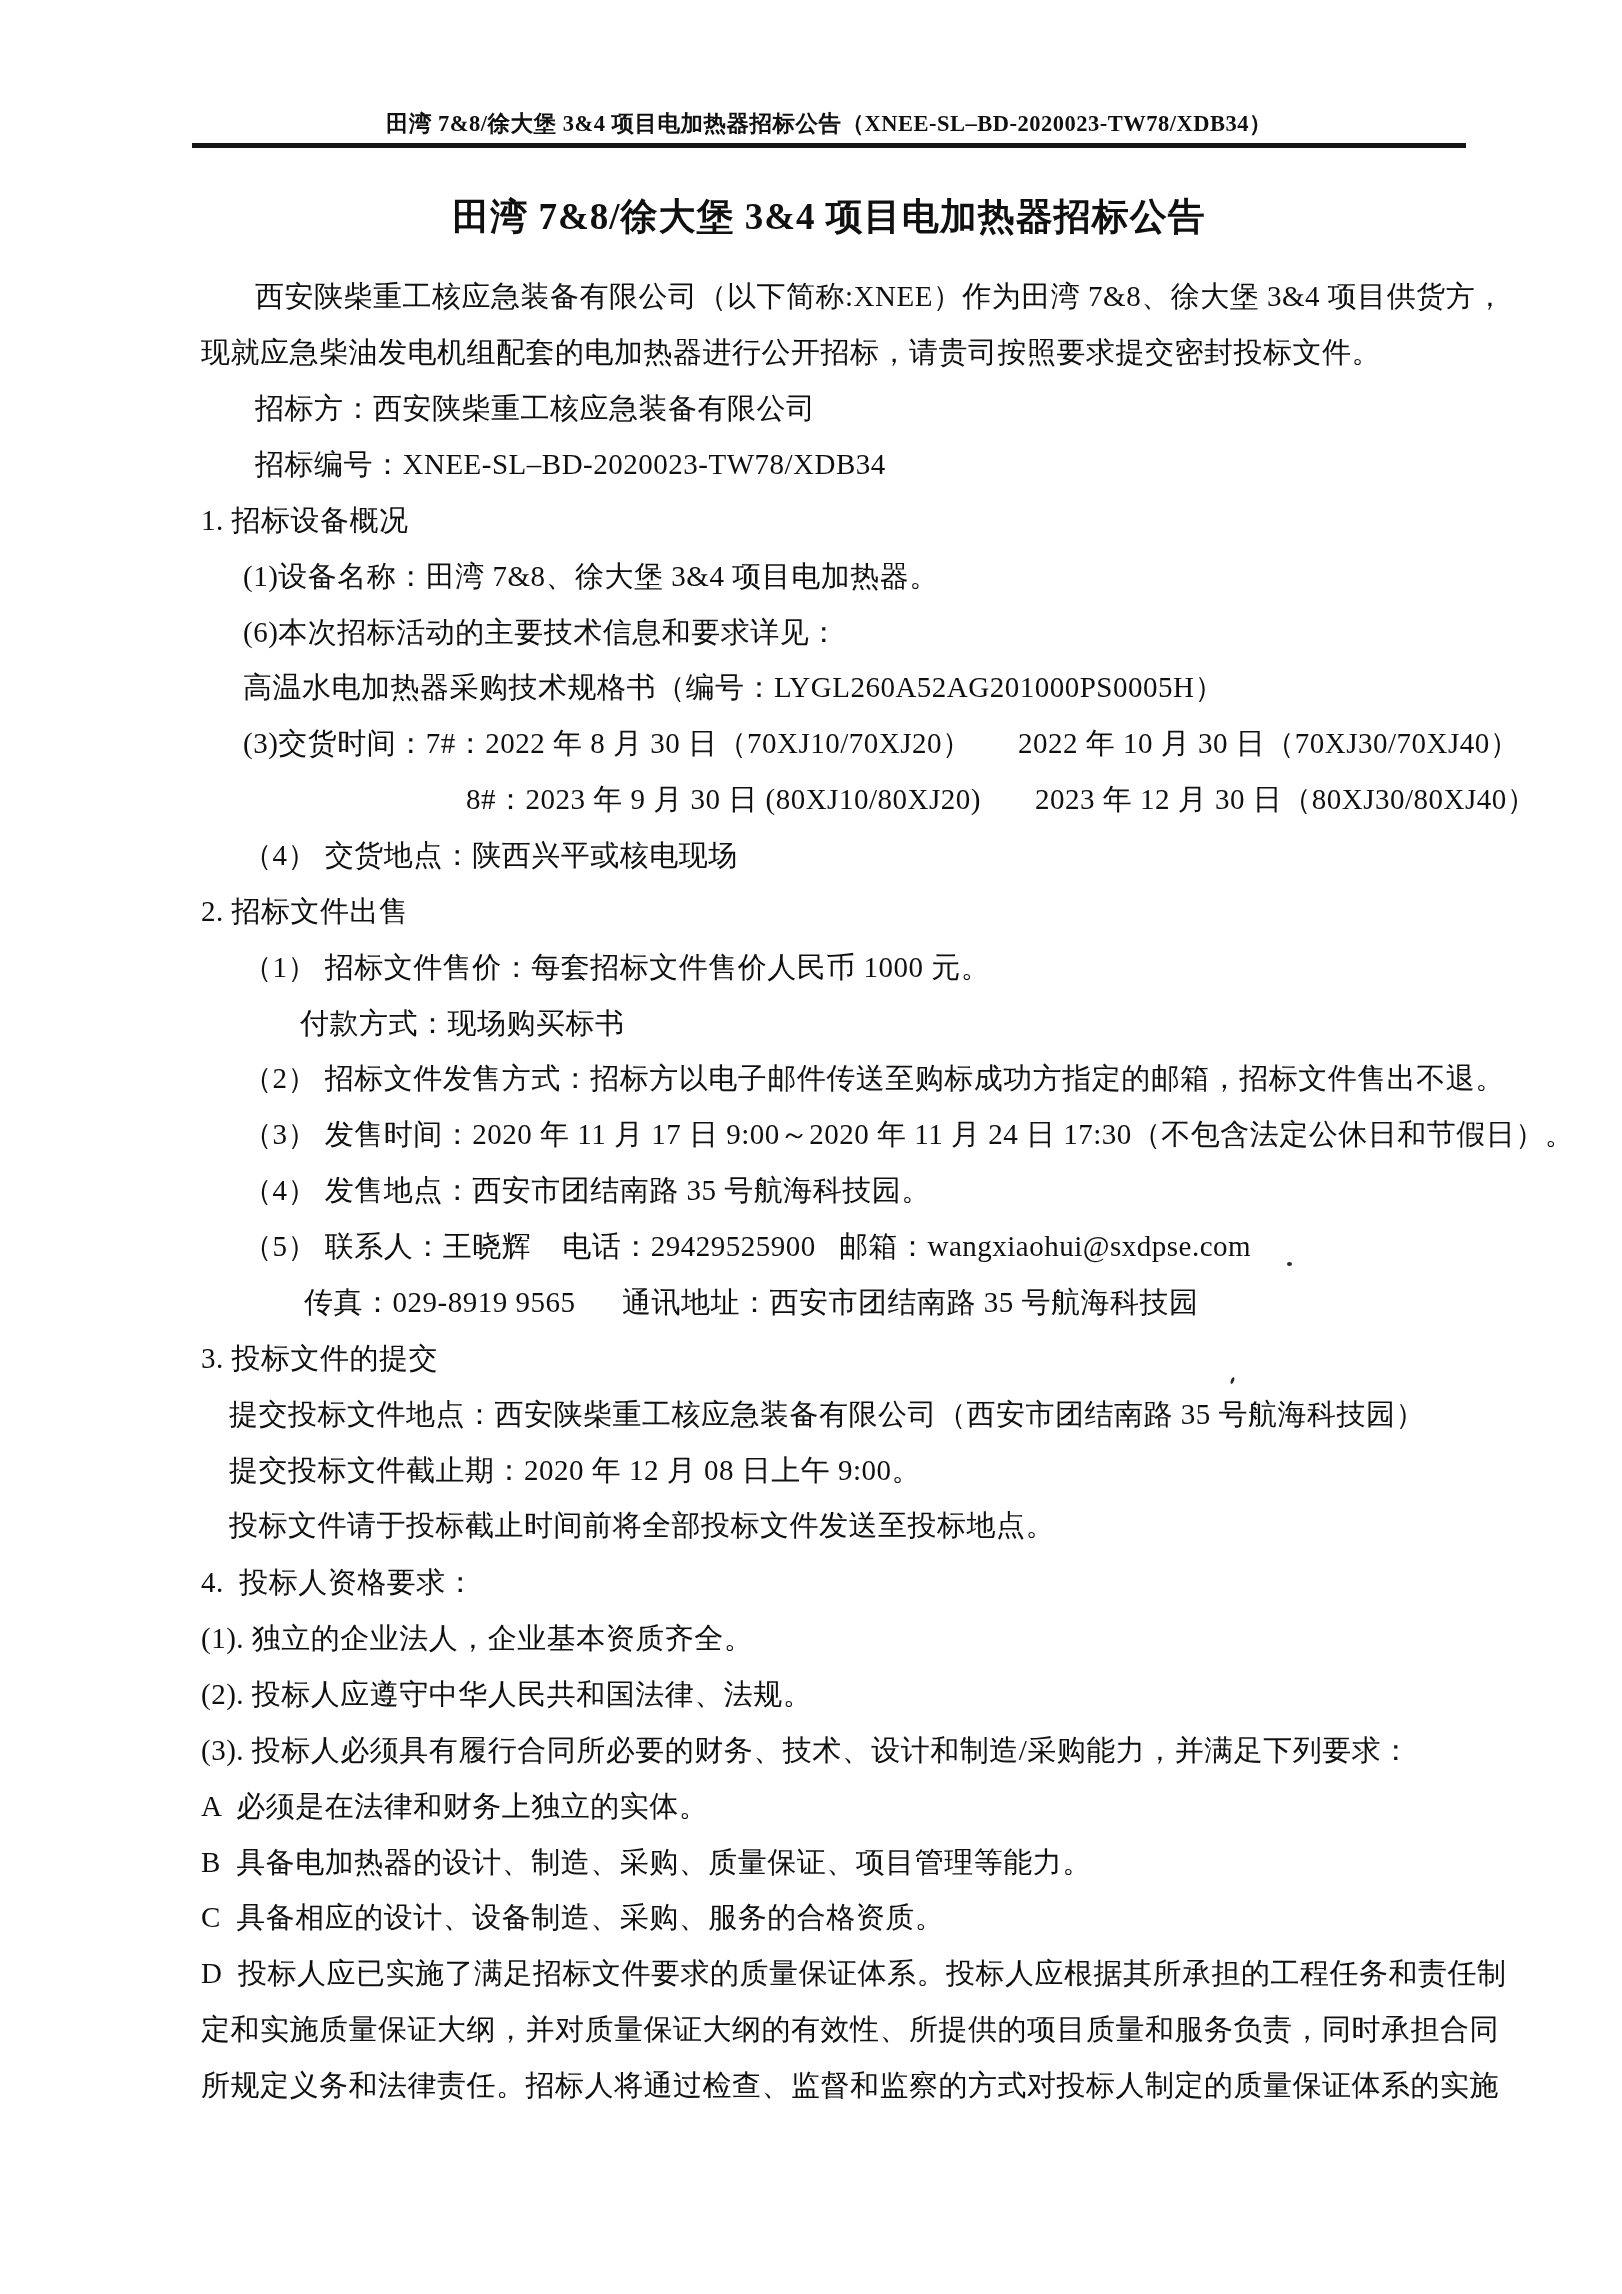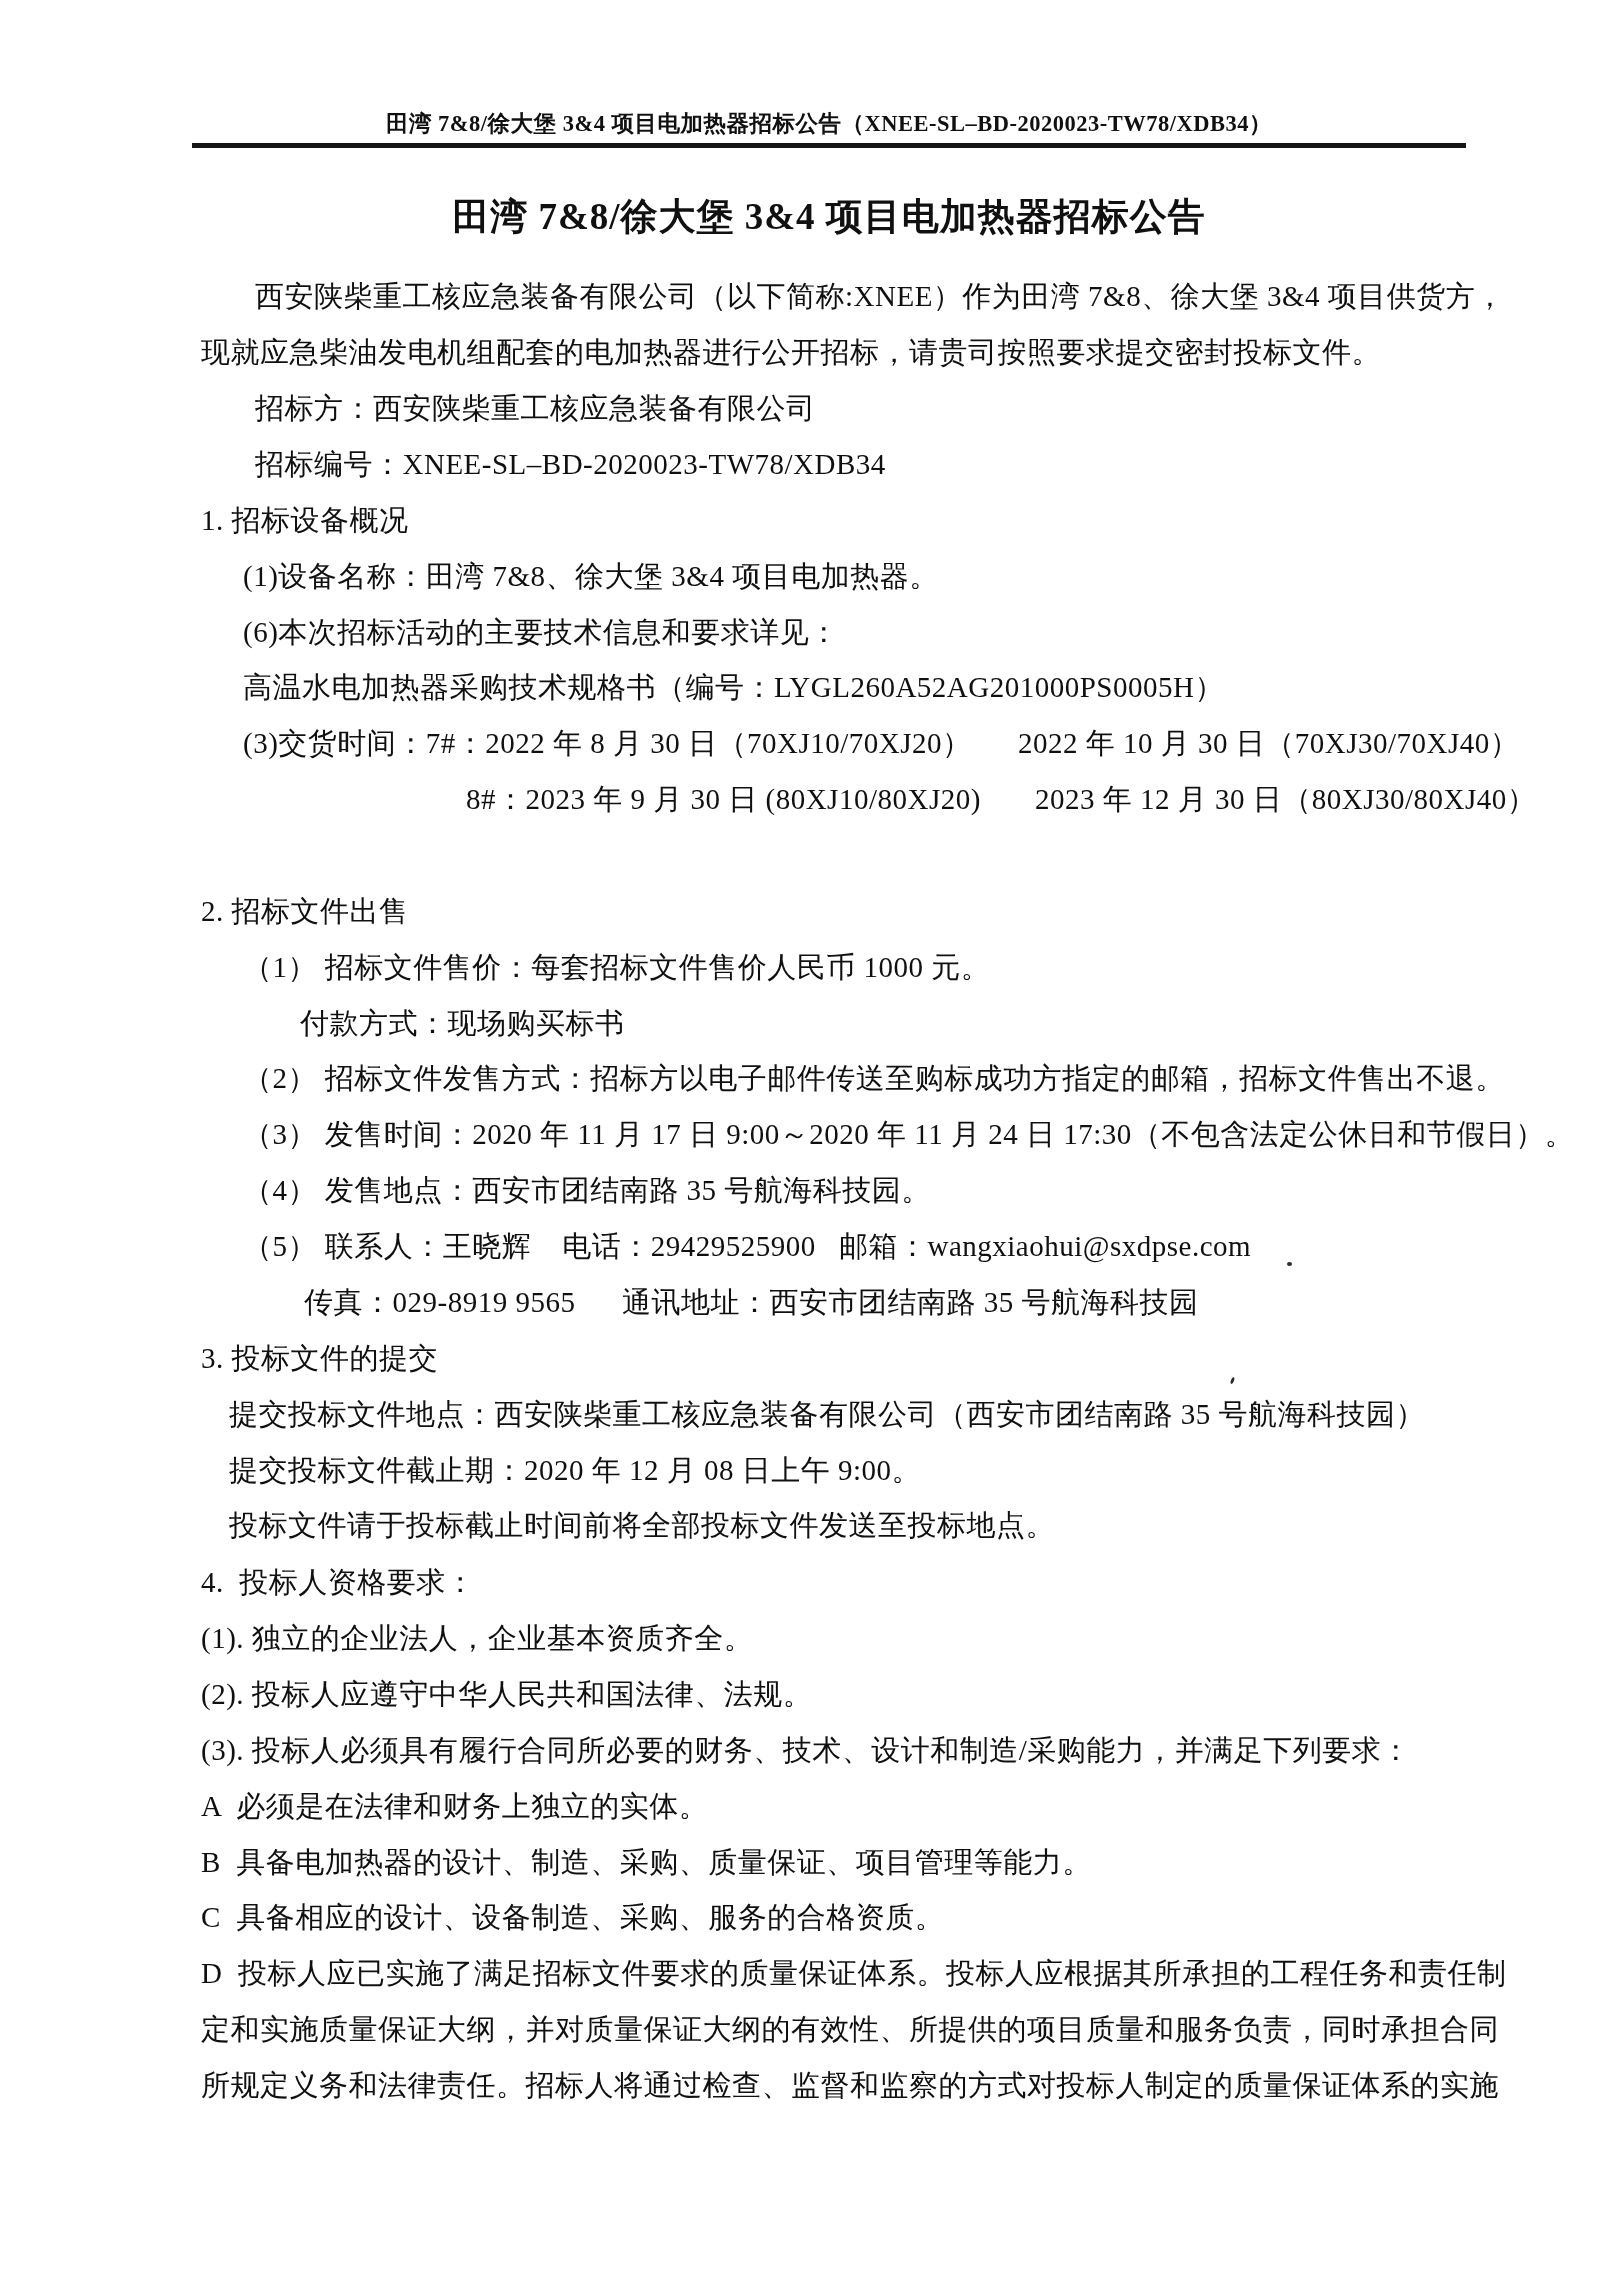--- a/index.html
+++ b/index.html
@@ -82,20 +82,21 @@
   <div class="ln i2" style="top:280px">西安陕柴重工核应急装备有限公司（以下简称:XNEE）作为田湾 7&amp;8、徐大堡 3&amp;4 项目供货方，</div>
   <div class="ln i0" style="top:336px">现就应急柴油发电机组配套的电加热器进行公开招标，请贵司按照要求提交密封投标文件。</div>
   <div class="ln i2" style="top:392px">招标方：西安陕柴重工核应急装备有限公司</div>
   <div class="ln i2" style="top:448px">招标编号：XNEE-SL–BD-2020023-TW78/XDB34</div>
   <div class="ln i0" style="top:504px">1. 招标设备概况</div>
   <div class="ln i1" style="top:560px">(1)设备名称：田湾 7&amp;8、徐大堡 3&amp;4 项目电加热器。</div>
   <div class="ln i1" style="top:616px">(6)本次招标活动的主要技术信息和要求详见：</div>
   <div class="ln i1" style="top:671px">高温水电加热器采购技术规格书（编号：LYGL260A52AG201000PS0005H）</div>
   <div class="ln i1" style="top:727px">(3)交货时间：7#：2022 年 8 月 30 日（70XJ10/70XJ20）      2022 年 10 月 30 日（70XJ30/70XJ40）</div>
   <div class="ln i6" style="top:783px">8#：2023 年 9 月 30 日 (80XJ10/80XJ20)       2023 年 12 月 30 日（80XJ30/80XJ40）</div>
+  <div class="ln i1" style="top:839px">（4） 交货地点：陕西兴平或核电现场</div>
   <div class="ln i0" style="top:895px">2. 招标文件出售</div>
   <div class="ln i1" style="top:951px">（1） 招标文件售价：每套招标文件售价人民币 1000 元。</div>
   <div class="ln i4" style="top:1007px">付款方式：现场购买标书</div>
   <div class="ln i1" style="top:1062px">（2） 招标文件发售方式：招标方以电子邮件传送至购标成功方指定的邮箱，招标文件售出不退。</div>
   <div class="ln i1" style="top:1118px">（3） 发售时间：2020 年 11 月 17 日 9:00～2020 年 11 月 24 日 17:30（不包含法定公休日和节假日）。</div>
   <div class="ln i1" style="top:1174px">（4） 发售地点：西安市团结南路 35 号航海科技园。</div>
   <div class="ln i1" style="top:1230px">（5） 联系人：王晓辉    电话：29429525900   邮箱：wangxiaohui@sxdpse.com</div>
   <div class="ln i5" style="top:1286px">传真：029-8919 9565      通讯地址：西安市团结南路 35 号航海科技园</div>
   <div class="ln i0" style="top:1342px">3. 投标文件的提交</div>
   <div class="ln i3" style="top:1398px">提交投标文件地点：西安陕柴重工核应急装备有限公司（西安市团结南路 35 号航海科技园）</div>

